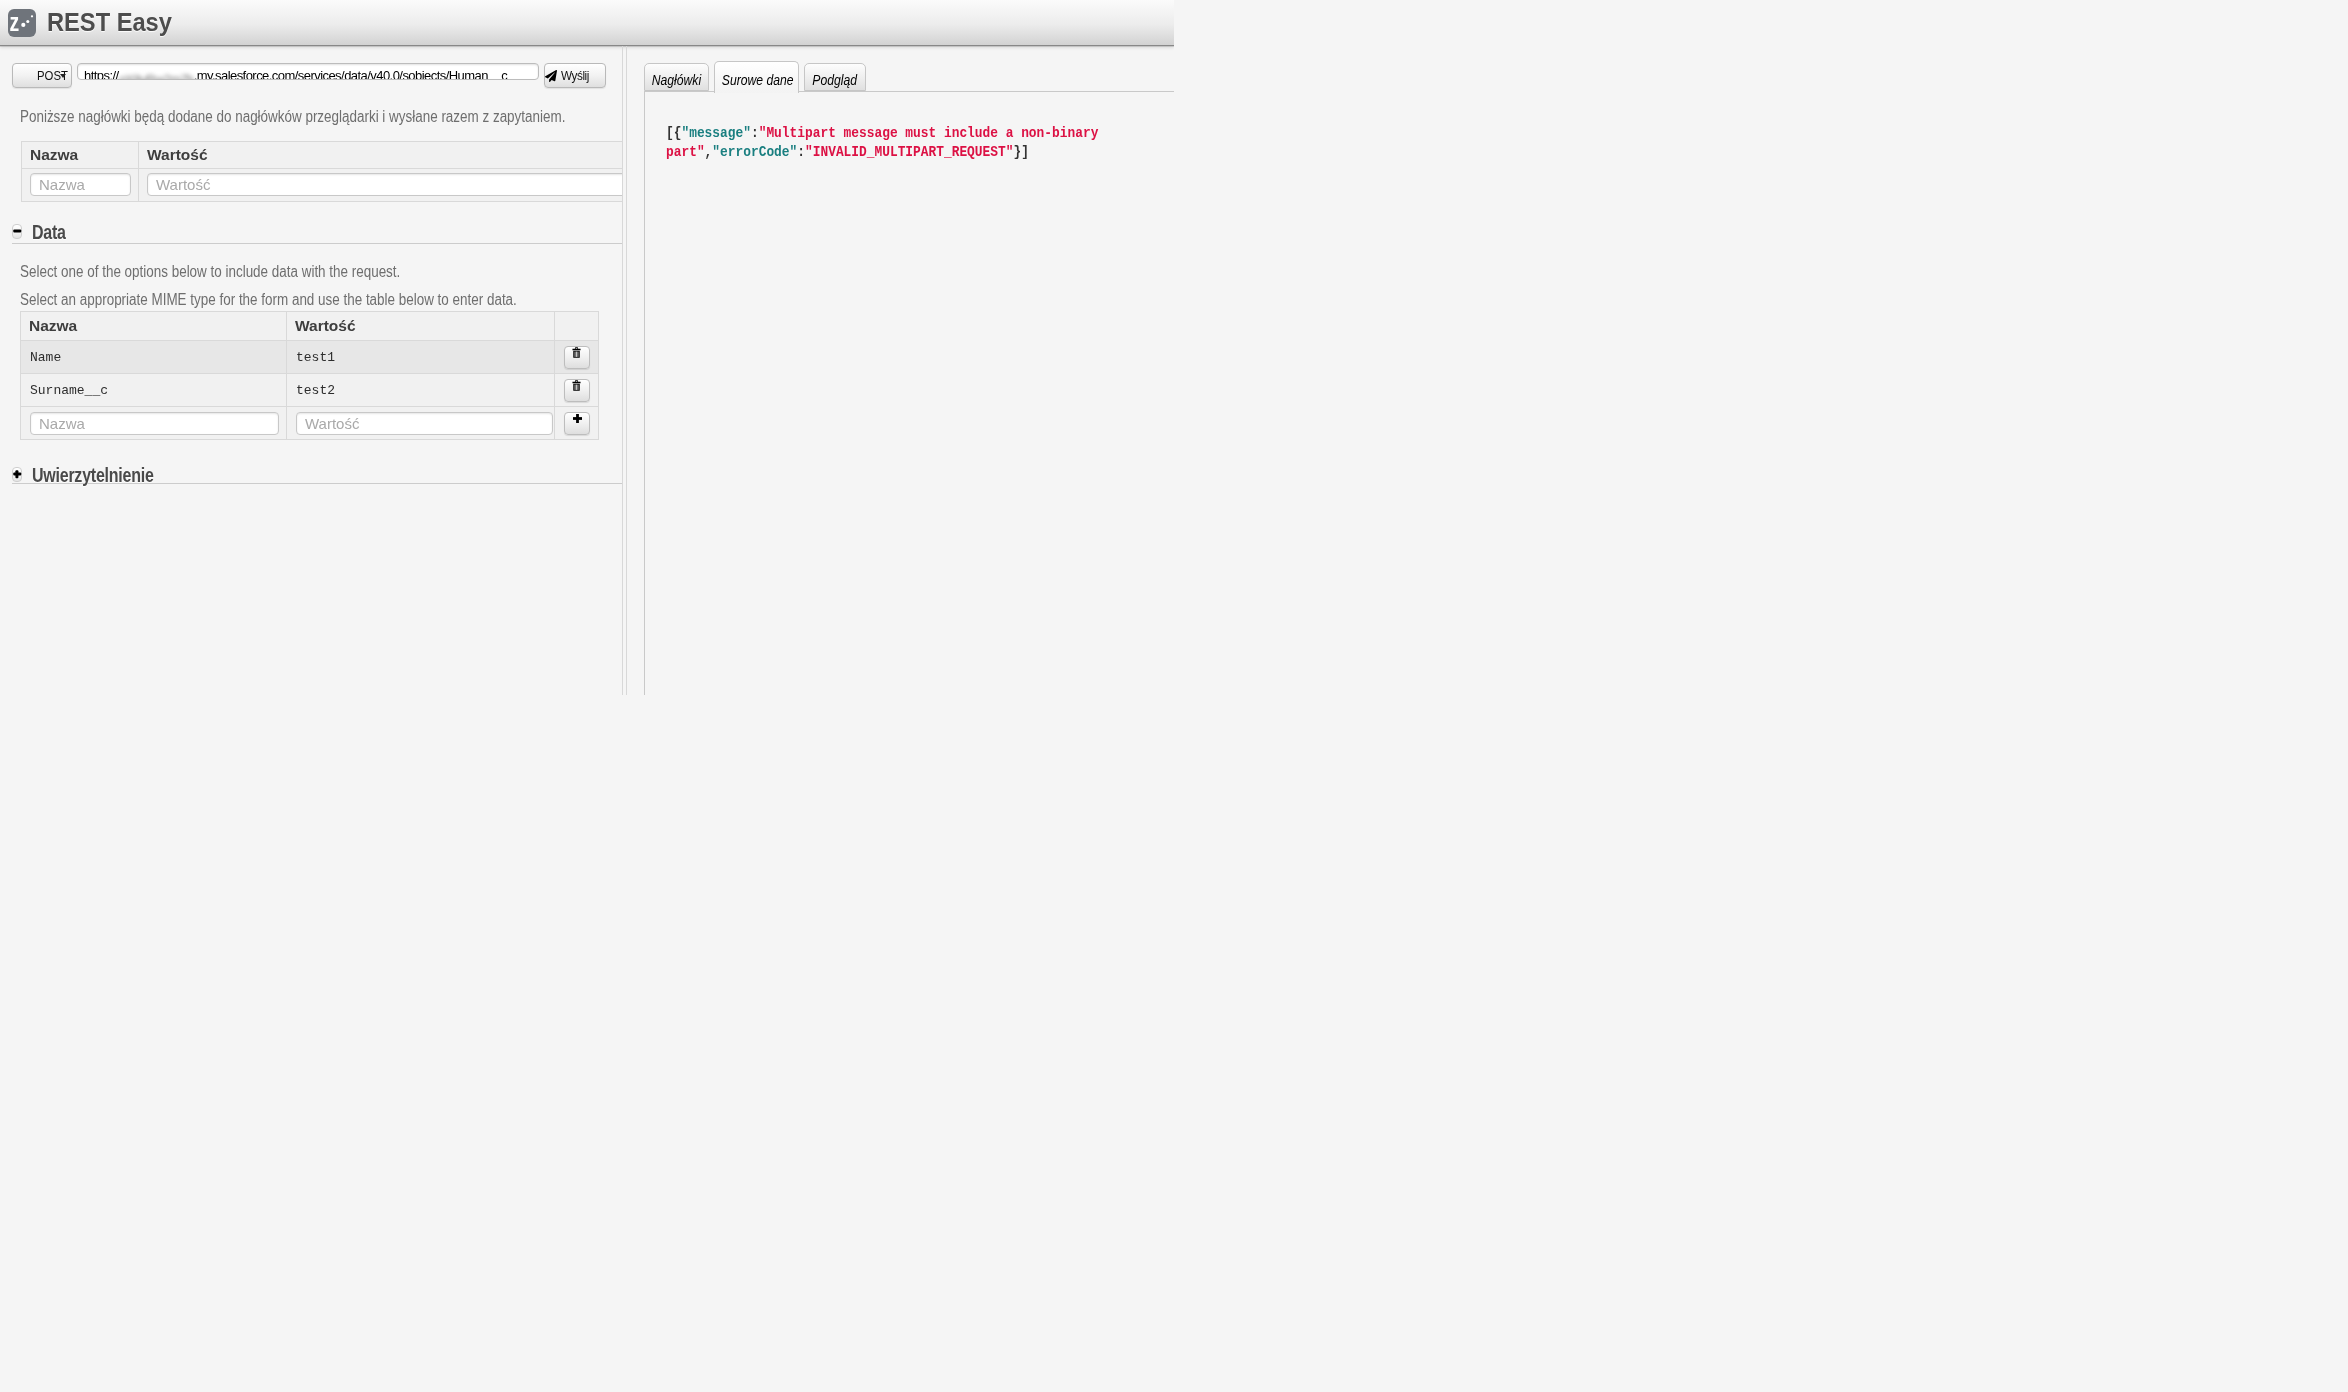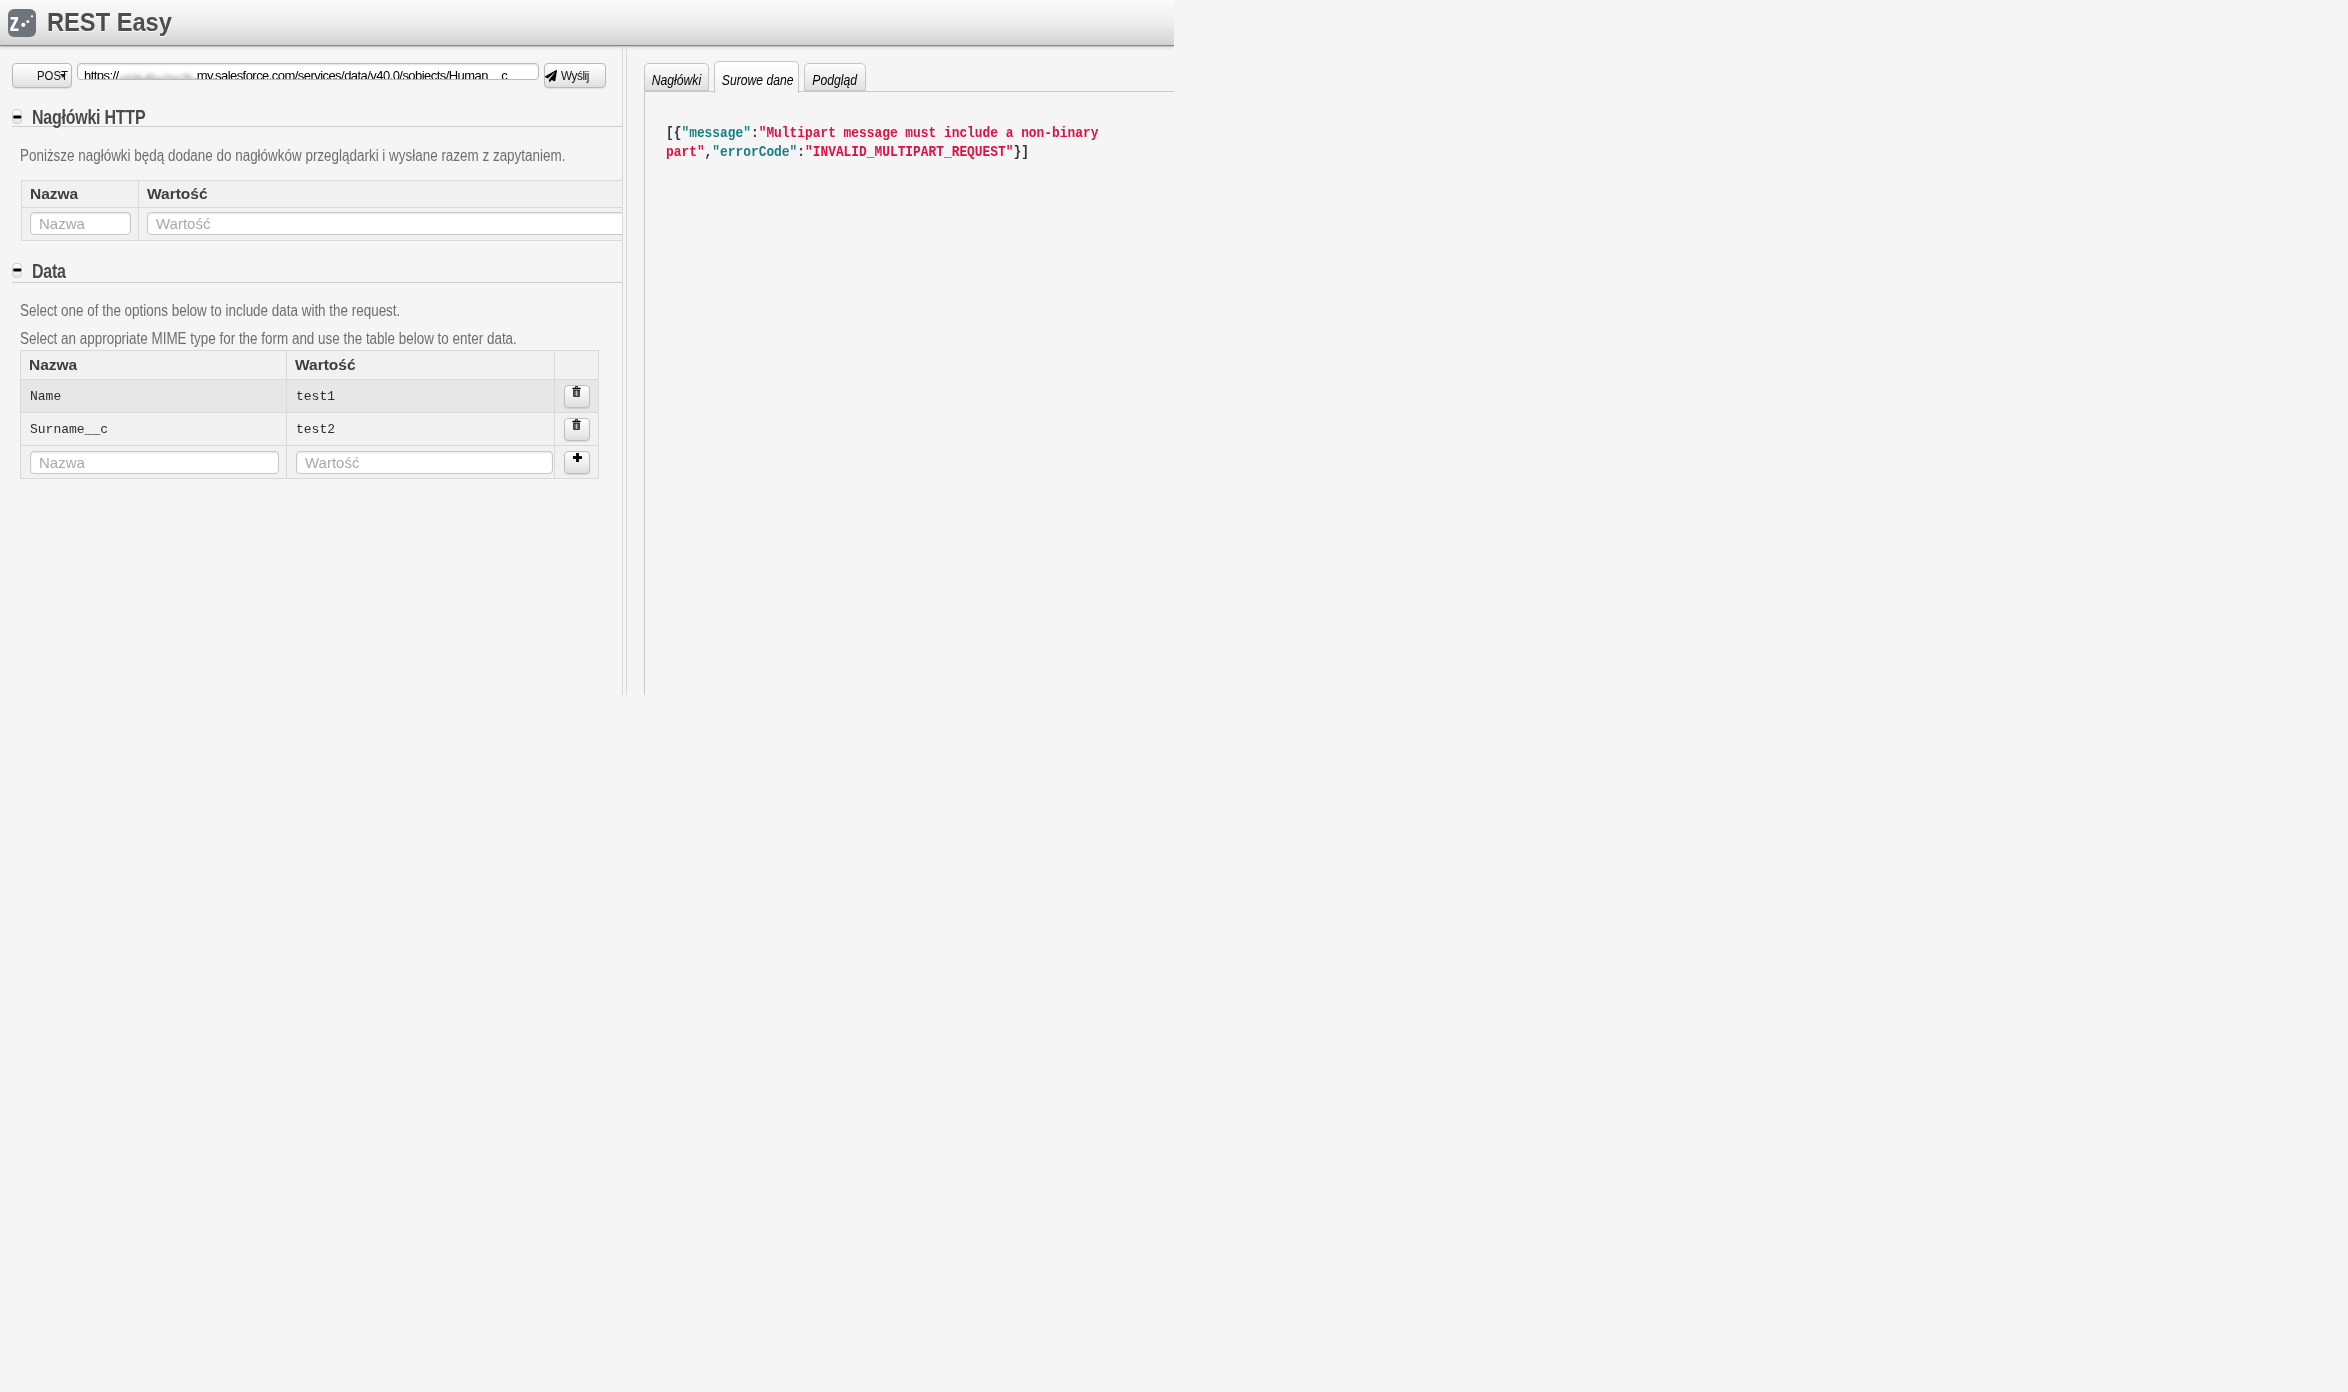--- a/index.html
+++ b/index.html
@@ -210,21 +210,20 @@
 <div id="main">
   <div id="left">
     <div id="urlrow">
       <span id="method" class="ctl"><span class="ptxt">POST</span><span class="caret"></span></span>
       <span id="url">https://<span class="blurt">qX8vRw2mZkp4</span>.my.salesforce.com/services/data/v40.0/sobjects/Human__c</span>
       <span id="send" class="ctl"><svg width="12" height="12" viewBox="0 0 512 512" fill="#000">
             <path d="M476 3.2L12.5 270.6c-18.1 10.4-15.8 35.6 2.2 43.2L121 358.4l287.3-253.2c5.5-4.9 13.3 2.6 8.6 8.3L176 407v80.5c0 23.6 28.5 32.9 42.5 15.8L282 426l124.6 52.2c14.2 6 30.4-2.9 33-18.2l72-432C515 7.8 493.3-6.8 476 3.2z"></path>
           </svg><span class="wtxt">Wyślij</span></span>
     </div>
     <div id="sec1">
-      <h2 class="sec"><span class="tgl"></span><span class="ttl">Nagłówki HTTP</span></h2>
       <p class="desc" id="p1">Poniższe nagłówki będą dodane do nagłówków przeglądarki i wysłane razem z zapytaniem.</p>
       <table class="grid" id="htable">
         <colgroup>
             <col class="c1">
             <col class="c2">
           </colgroup>
         <tbody>
             <tr>
               <th>Nazwa</th>
               <th>Wartość</th>
@@ -290,20 +289,23 @@
                 <input class="txt" placeholder="Wartość" style="">
               </td>
               <td class="bcell"><span class="sq"><svg width="9" height="9" viewBox="0 0 9 9">
                     <rect x="0" y="3.1" width="9" height="2.8" fill="#000"></rect>
                     <rect x="3.1" y="0" width="2.8" height="9" fill="#000"></rect>
                   </svg></span></td>
             </tr>
       </tbody>
         </table>
     </div>
+    <div id="sec3">
+      <h2 class="sec"><span class="tgl plus"></span><span class="ttl">Uwierzytelnienie</span></h2>
+    </div>
   </div>
   <div id="right">
     <div id="tabs">
       <span class="tab" style="width:65px"><span>Nagłówki</span></span><span class="tab active" style="width:85px"><span>Surowe dane</span></span><span class="tab" style="width:62px"><span>Podgląd</span></span>
     </div>
     <div id="tabpanel">
       <div id="json">[{<span class="jk">"message"</span>:<span class="js">"Multipart message must include a non-binary part"</span>,<span class="jk">"errorCode"</span>:<span class="js">"INVALID_MULTIPART_REQUEST"</span>}]</div>
     </div>
   </div>
 </div>

